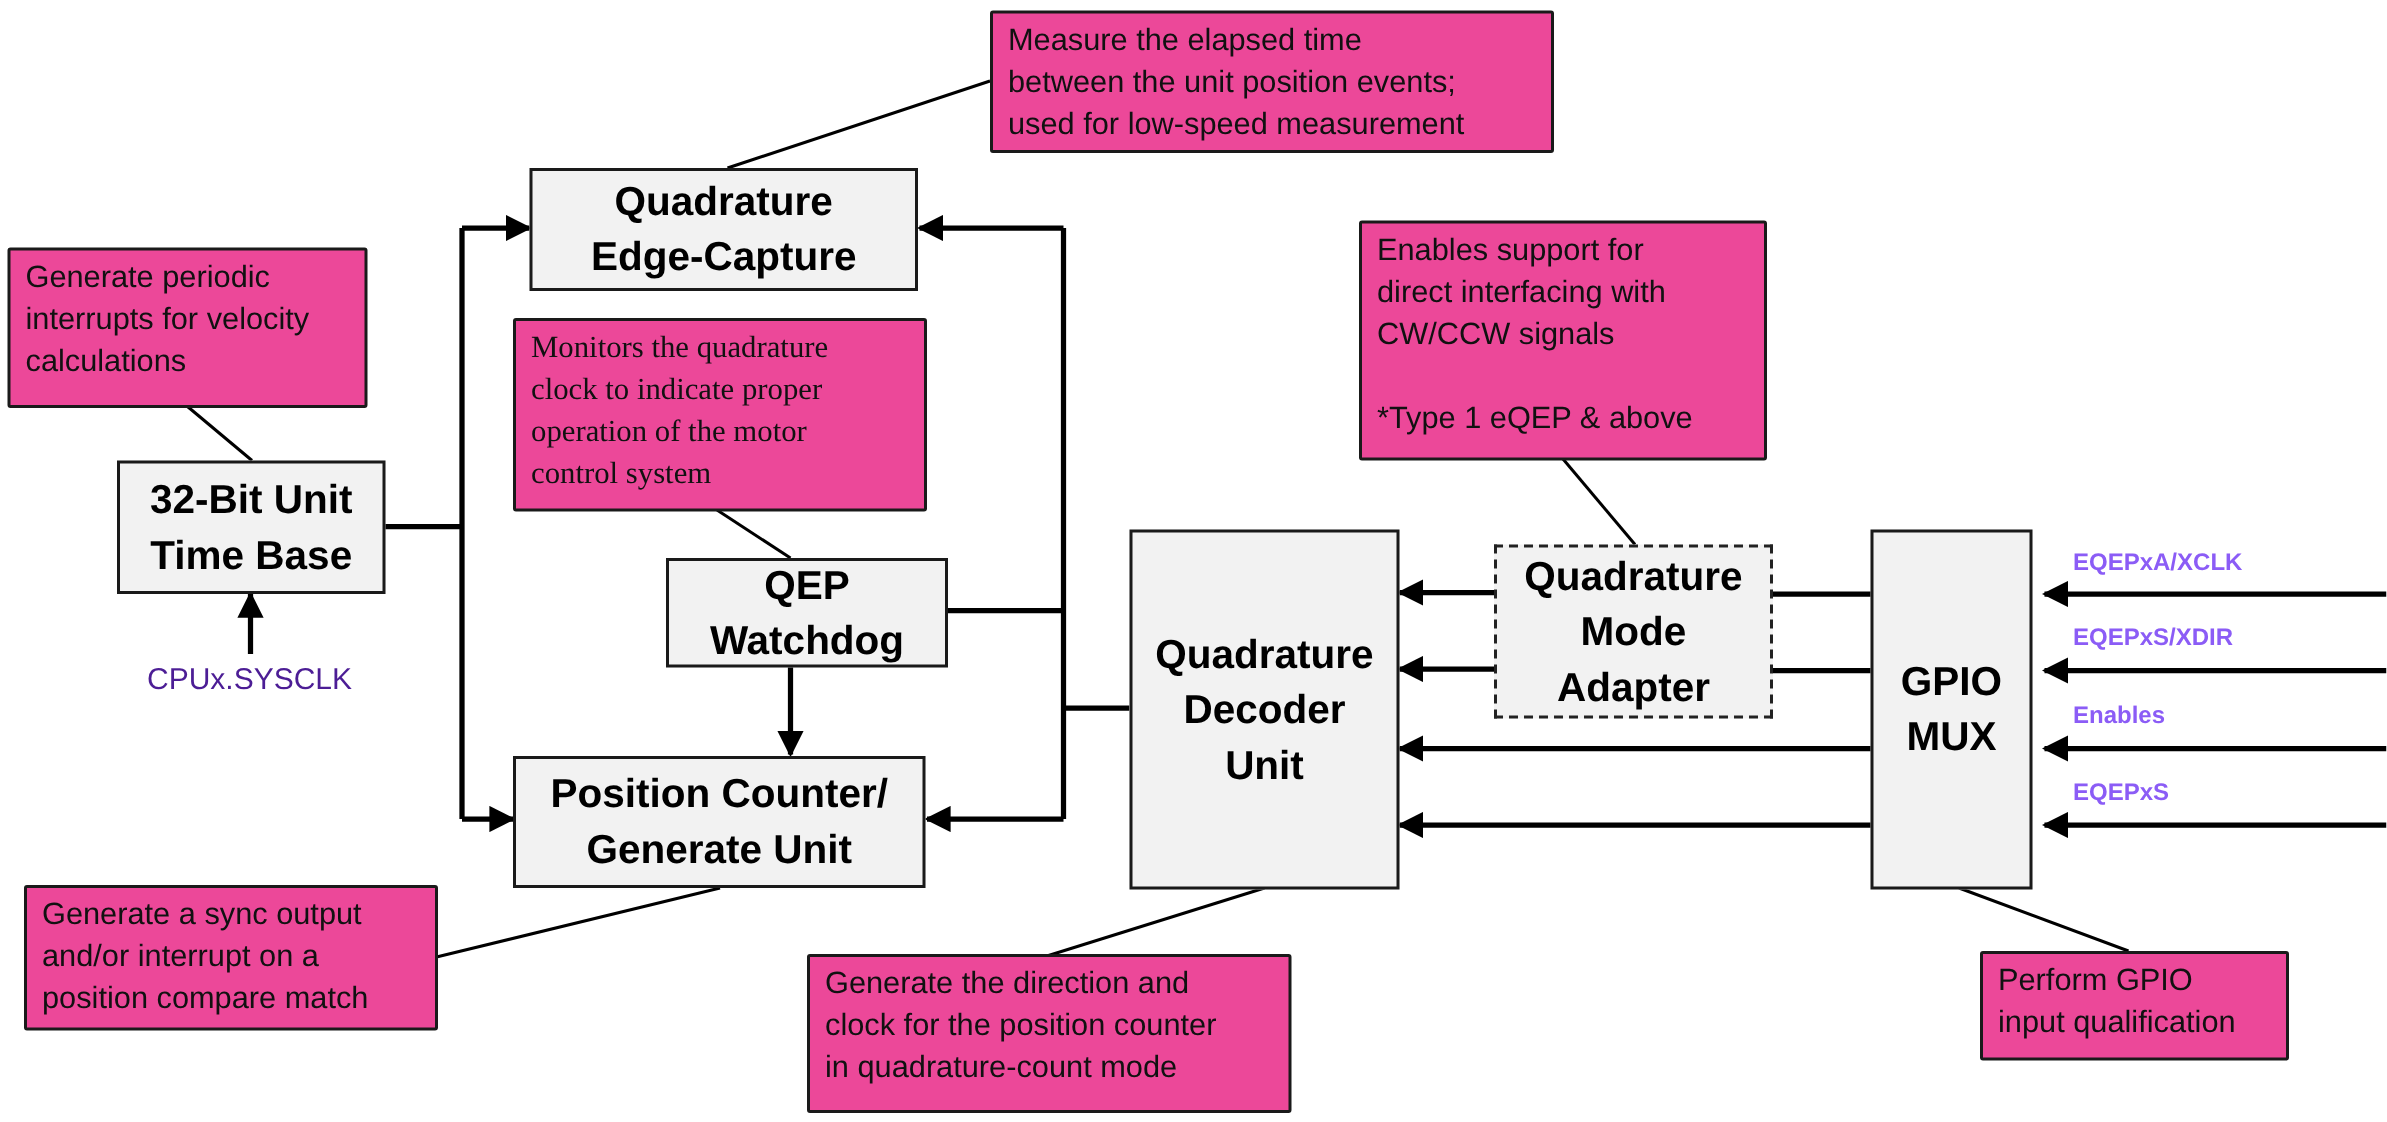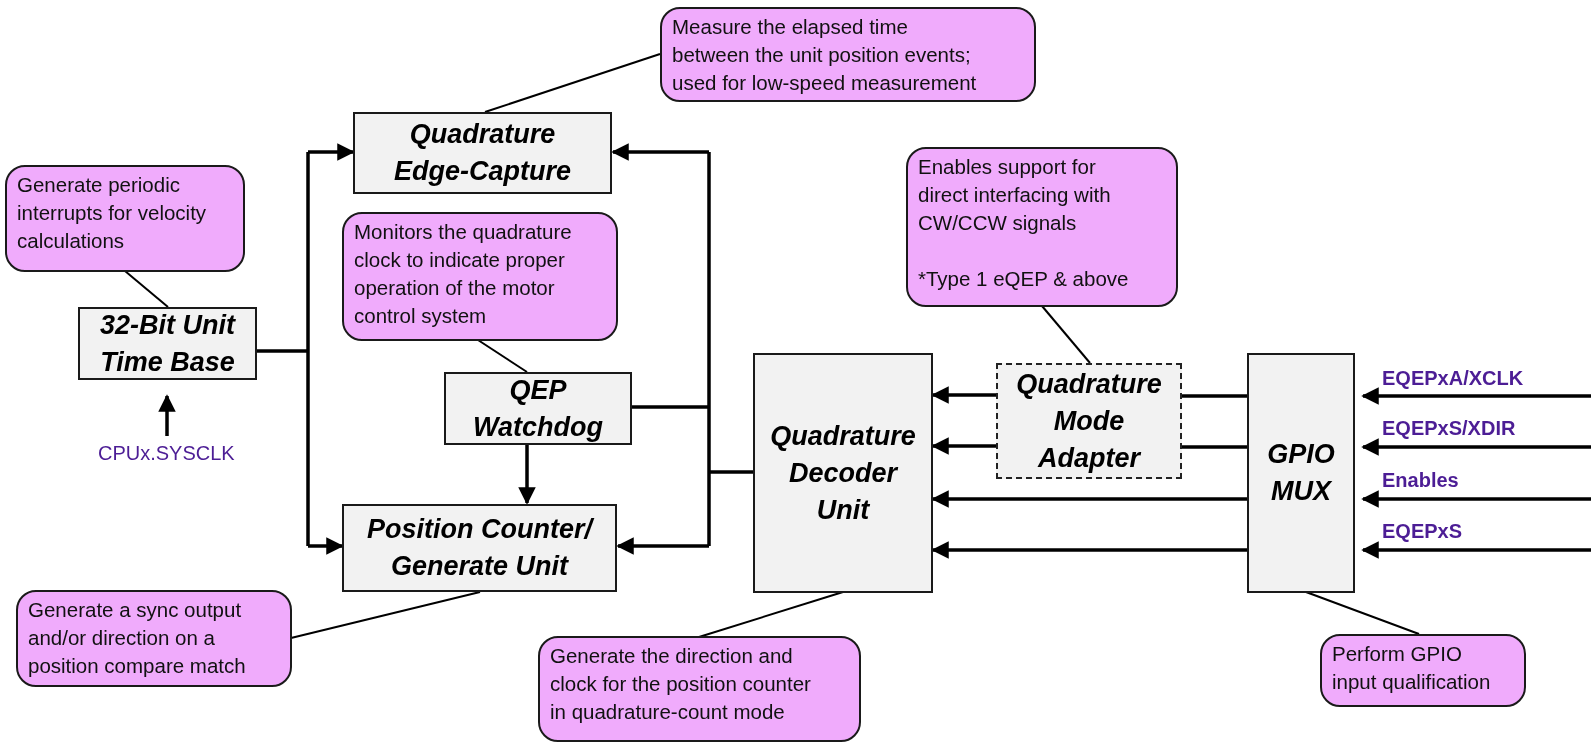--- a/index.html
+++ b/index.html
@@ -5,29 +5,29 @@
   html, body { margin:0; padding:0; background:#ffffff; }
   body { width:1591px; height:748px; position:relative; overflow:hidden; font-family:"Liberation Sans", sans-serif; }
   #wires { position:absolute; left:0; top:0; width:1591px; height:748px; }
   .block {
     position:absolute; box-sizing:border-box; background:#f2f2f2; border:2px solid #1a1a1a;
     display:flex; align-items:center; justify-content:center; text-align:center;
     font-family:"Liberation Sans", sans-serif; font-weight:bold; font-size:27px; line-height:37px; color:#000;
   }
   .block.dashed { border:2px dashed #222; background:#f2f2f2; }
   .callout {
-    position:absolute; box-sizing:border-box; background:#f0abfc; border:2px solid #1a1a1a; border-radius:20px;
+    position:absolute; box-sizing:border-box; background:#ec4899; border:2px solid #1a1a1a; border-radius:2px;
     font-family:"Liberation Sans", sans-serif; font-size:20.5px; line-height:28px; color:#111;
     padding:4px 10px; white-space:pre-line;
   }
   .sig {
-    position:absolute; font-family:"Liberation Sans", sans-serif; font-weight:bold; font-size:20px; color:#4c1d95; white-space:nowrap;
+    position:absolute; font-family:"Liberation Sans", sans-serif; font-weight:bold; font-size:16px; color:#8b5cf6; white-space:nowrap;
   }
   .clk { position:absolute; font-family:"Liberation Sans", sans-serif; font-size:20px; color:#4c1d95; white-space:nowrap; }
-  .lbl { white-space:pre-line;font-style:italic; }
+  .lbl { white-space:pre-line; }
 </style>
 </head>
 <body>
 
 <svg id="wires" viewBox="0 0 1591 748" xmlns="http://www.w3.org/2000/svg">
   <defs>
     <marker id="ah" viewBox="0 0 10 10" refX="9" refY="5" markerWidth="5" markerHeight="5" orient="auto-start-reverse" markerUnits="strokeWidth">
       <path d="M0,0 L10,5 L0,10 z" fill="#000"></path>
     </marker>
   </defs>
@@ -67,21 +67,21 @@
     <line x1="125" y1="271" x2="168" y2="307"></line>
     <line x1="660" y1="54" x2="485" y2="112"></line>
     <line x1="478" y1="340" x2="527" y2="372"></line>
     <line x1="1042" y1="306" x2="1090" y2="363"></line>
     <line x1="291" y1="638" x2="480" y2="592"></line>
     <line x1="699" y1="637" x2="843" y2="592"></line>
     <line x1="1306" y1="592" x2="1419" y2="634"></line>
   </g>
 </svg>
 
-<div class="block" style="left:78px;top:307px;width:179px;height:73px;">
+<div class="block" style="left:78px;top:307px;width:179px;height:89px;">
   <span class="lbl">32-Bit Unit
 Time Base</span>
 </div>
 <div class="block" style="left:353px;top:112px;width:259px;height:82px;">
   <span class="lbl">Quadrature
 Edge-Capture</span>
 </div>
 <div class="block" style="left:444px;top:372px;width:188px;height:73px;">
   <span class="lbl">QEP
 Watchdog</span>
@@ -111,29 +111,29 @@
 <div class="sig" style="left:1382px;top:417px;">EQEPxS/XDIR</div>
 <div class="sig" style="left:1382px;top:469px;">Enables</div>
 <div class="sig" style="left:1382px;top:520px;">EQEPxS</div>
 
 <div class="callout" style="left:5px;top:165px;width:240px;height:107px;">Generate periodic
 interrupts for velocity
 calculations</div>
 <div class="callout" style="left:660px;top:7px;width:376px;height:95px;">Measure the elapsed time
 between the unit position events;
 used for low-speed measurement</div>
-<div class="callout" style="left:342px;top:212px;width:276px;height:129px;">Monitors the quadrature
+<div class="callout" style="left:342px;top:212px;width:276px;height:129px;font-family:Liberation Serif, serif;">Monitors the quadrature
 clock to indicate proper
 operation of the motor
 control system</div>
 <div class="callout" style="left:906px;top:147px;width:272px;height:160px;">Enables support for
 direct interfacing with
 CW/CCW signals
 
 *Type 1 eQEP &amp; above</div>
 <div class="callout" style="left:16px;top:590px;width:276px;height:97px;">Generate a sync output
-and/or direction on a
+and/or interrupt on a
 position compare match</div>
 <div class="callout" style="left:538px;top:636px;width:323px;height:106px;">Generate the direction and
 clock for the position counter
 in quadrature-count mode</div>
 <div class="callout" style="left:1320px;top:634px;width:206px;height:73px;">Perform GPIO
 input qualification</div>
 
 </body></html>

